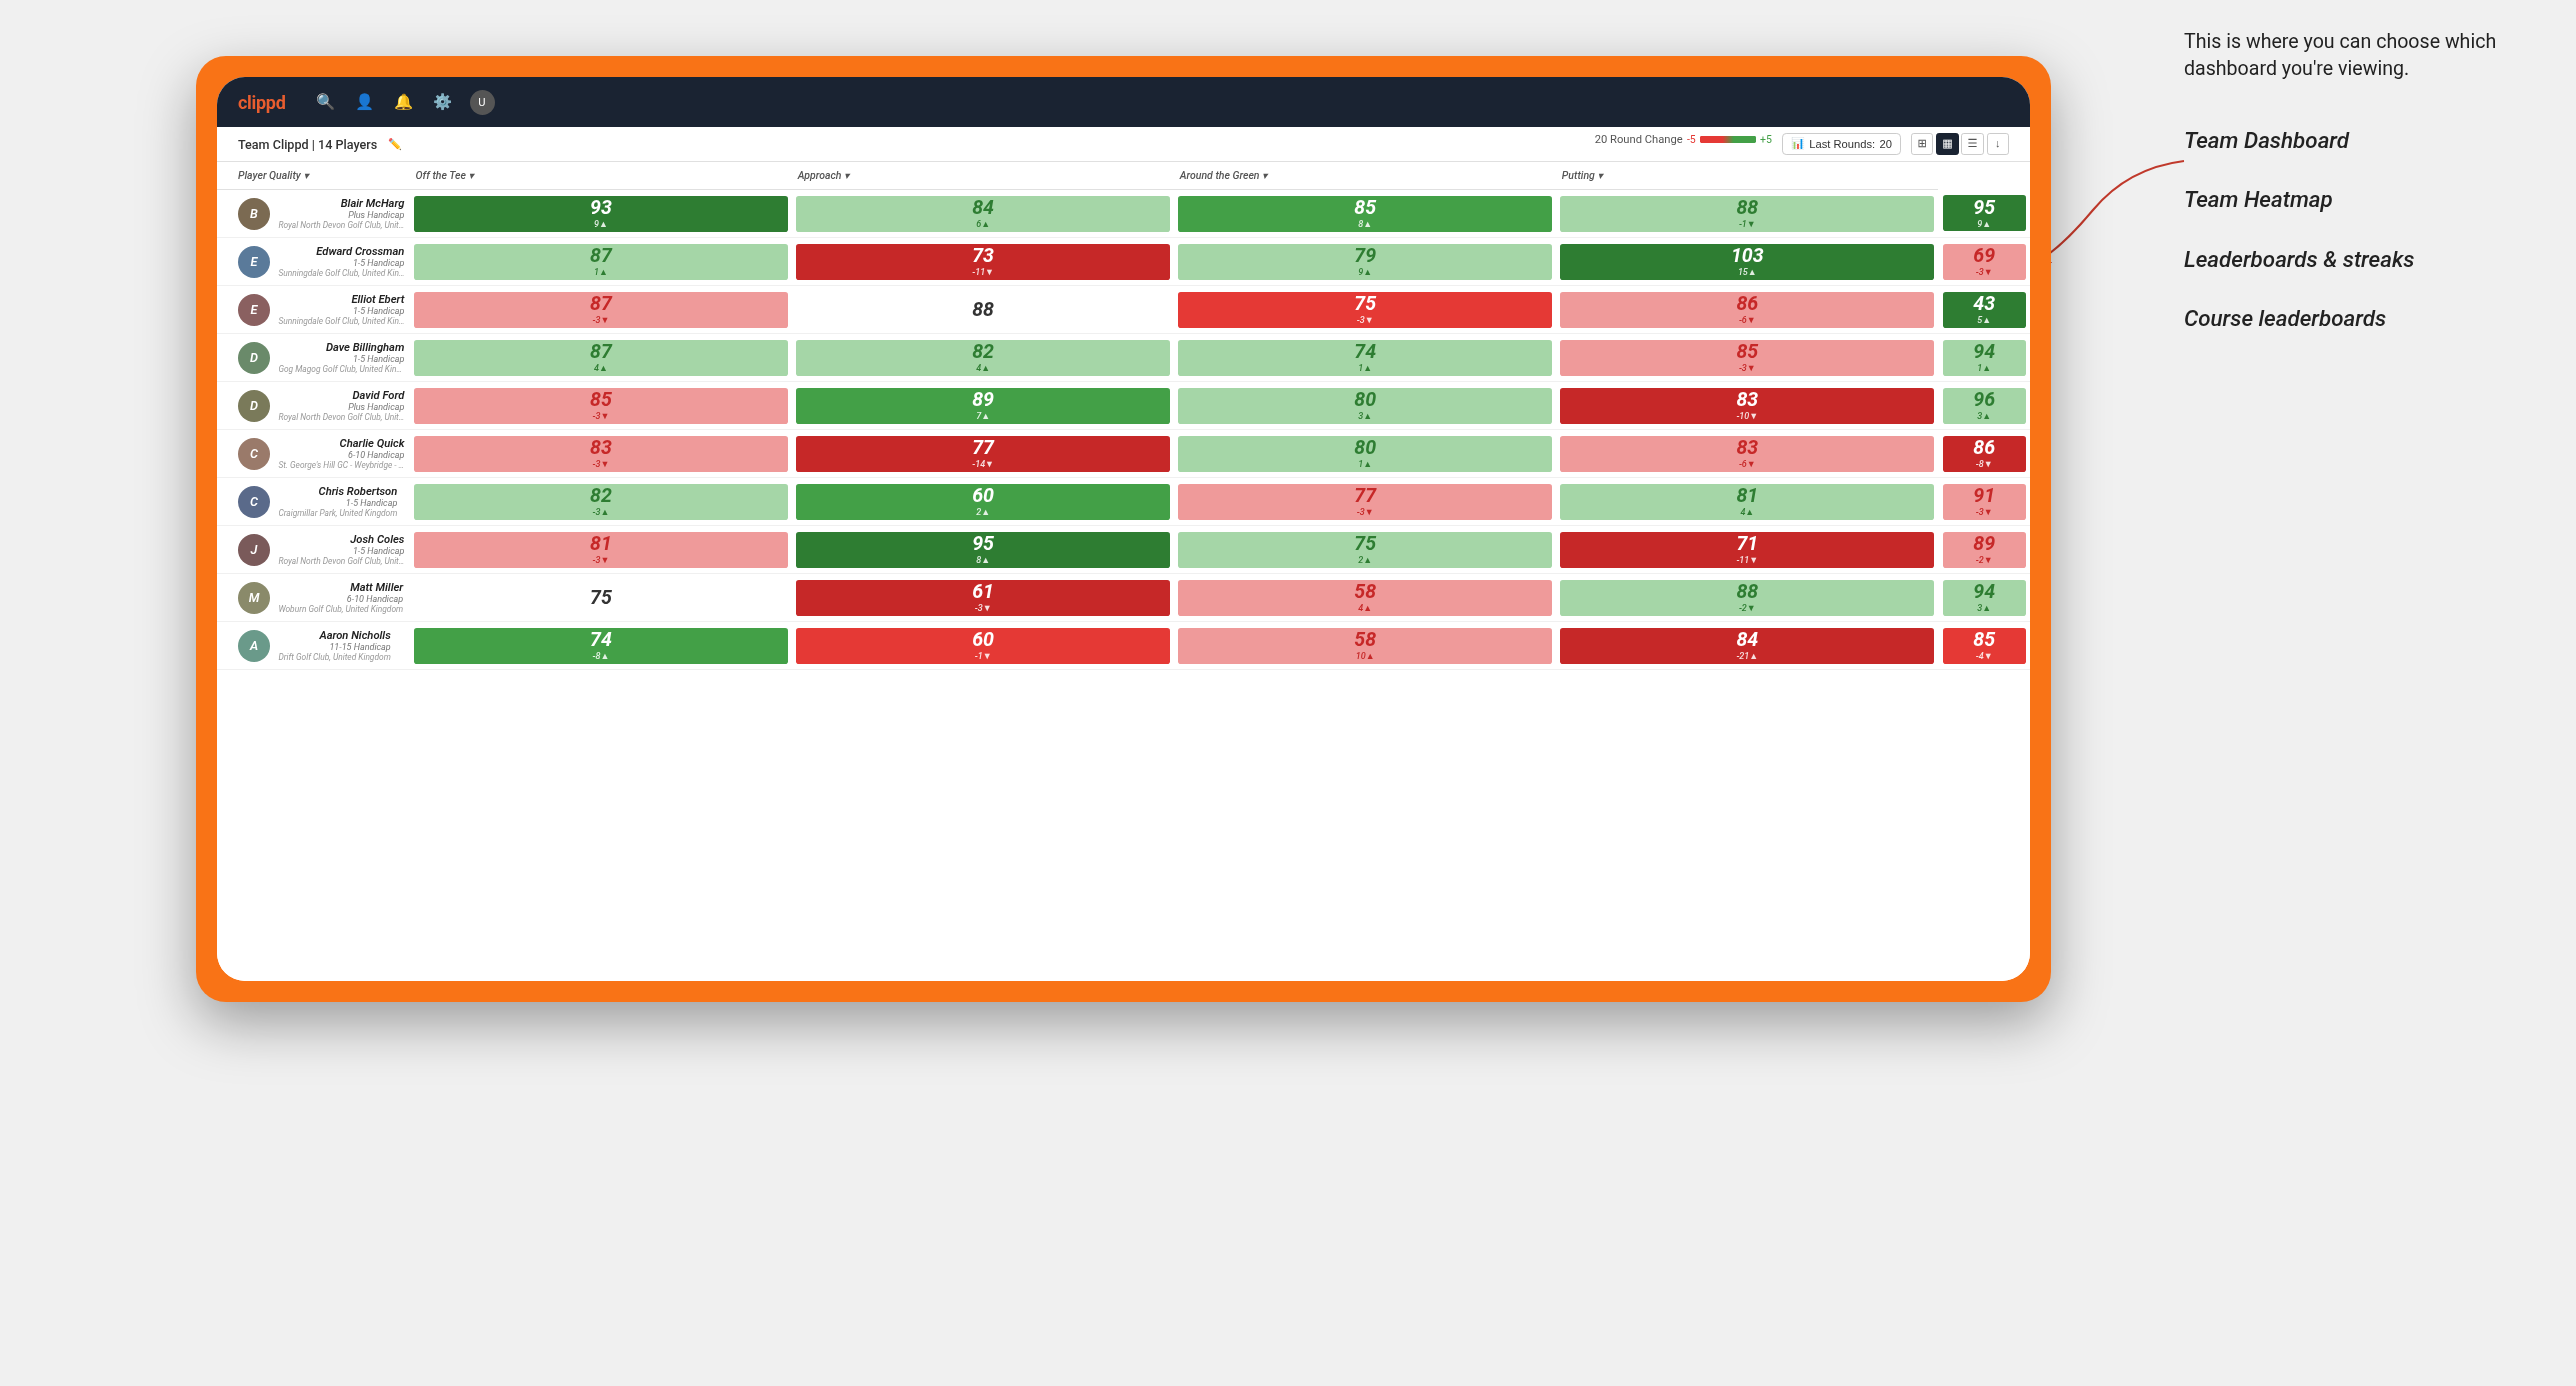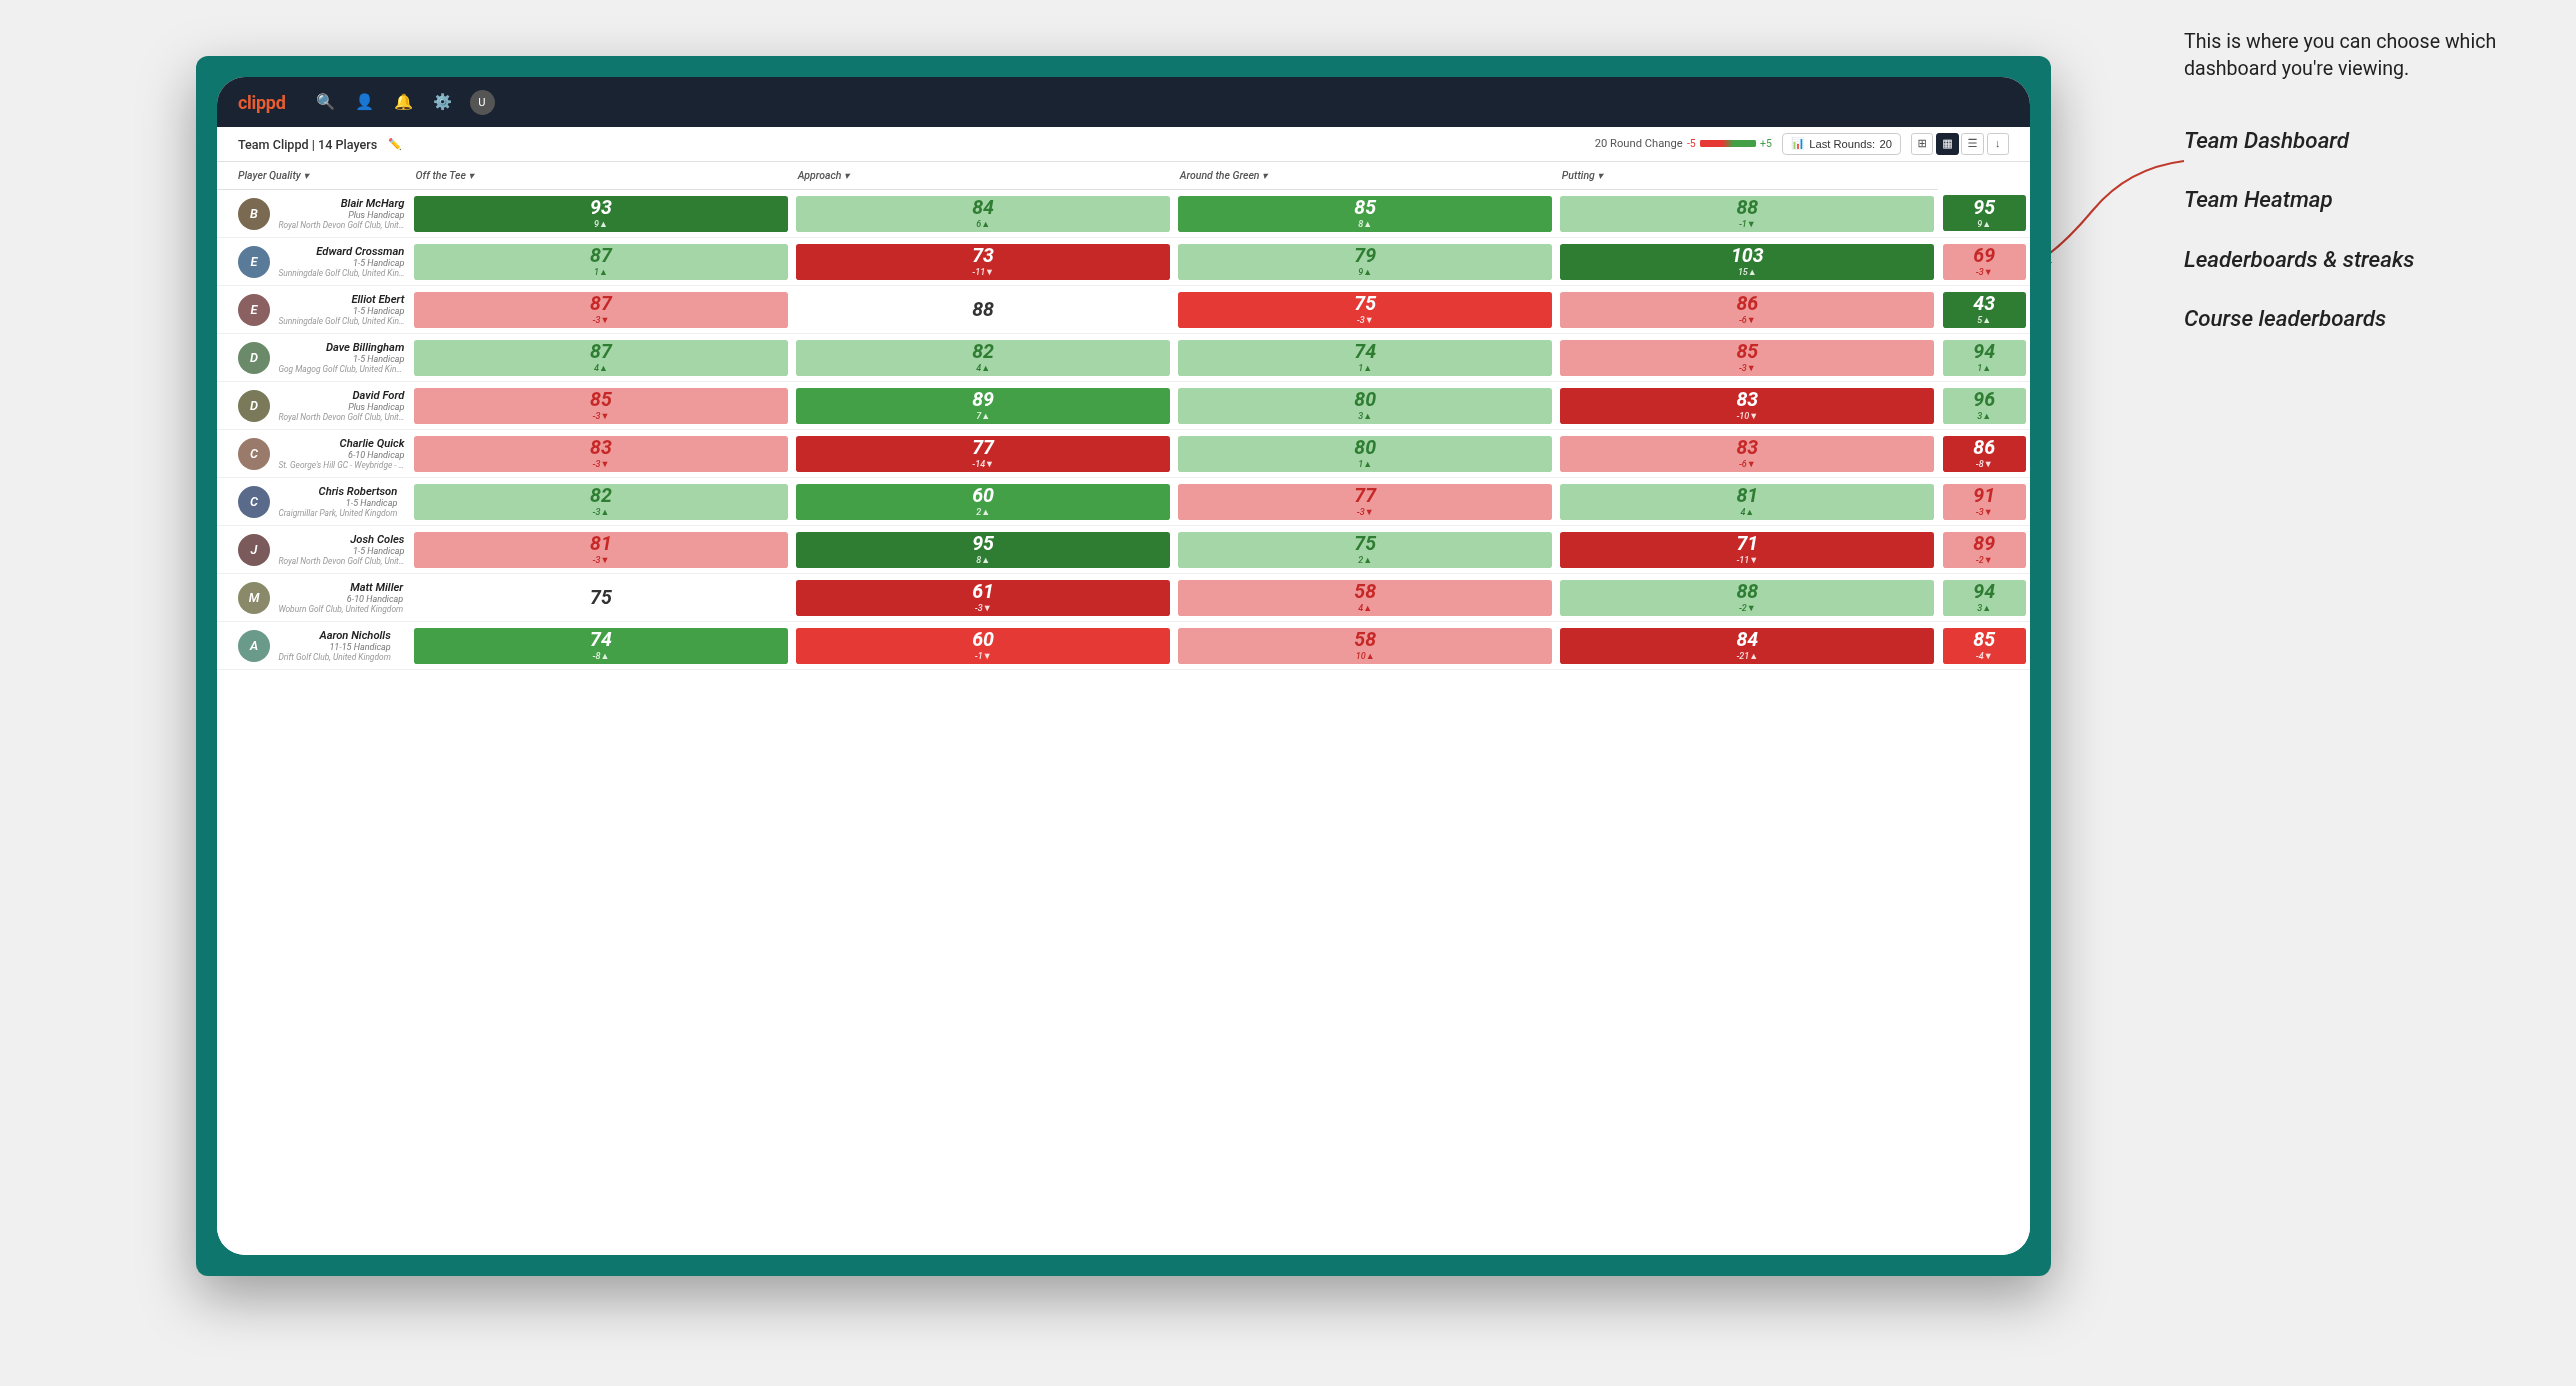--- a/index.html
+++ b/index.html
@@ -45,23 +45,23 @@
       height: 126px;
       pointer-events: none;
     }
 
     
     .tablet-frame {
       position: absolute;
       top: 56px;
       left: 196px;
       width: 1855px;
-      height: 1220px;
-      background: #0f766e;
-      border-radius: 12px;
+      height: 946px;
+      background: #f97316;
+      border-radius: 30px;
       box-shadow: 0 21px 56px rgba(0,0,0,0.35);
       padding: 21px;
     }
     .tablet-screen {
       width: 100%;
       height: 100%;
       background: #fff;
       border-radius: 28px;
       overflow: hidden;
       display: flex;
@@ -180,21 +180,21 @@
       font-weight: 500;
     }
     .teambar-edit {
       color: #777;
       font-size: 11.2px;
       cursor: pointer;
     }
     .teambar-right {
       margin-left: auto;
       display: flex;
-      align-items: center;
+      align-items: flex-start;
       gap: 9.8px;
     }
     .round-change {
       font-size: 11.2px;
       color: #555;
       display: flex;
       align-items: center;
       gap: 4.2px;
     }
     .rc-neg { color: #e53935; font-size: 10.5px; }

